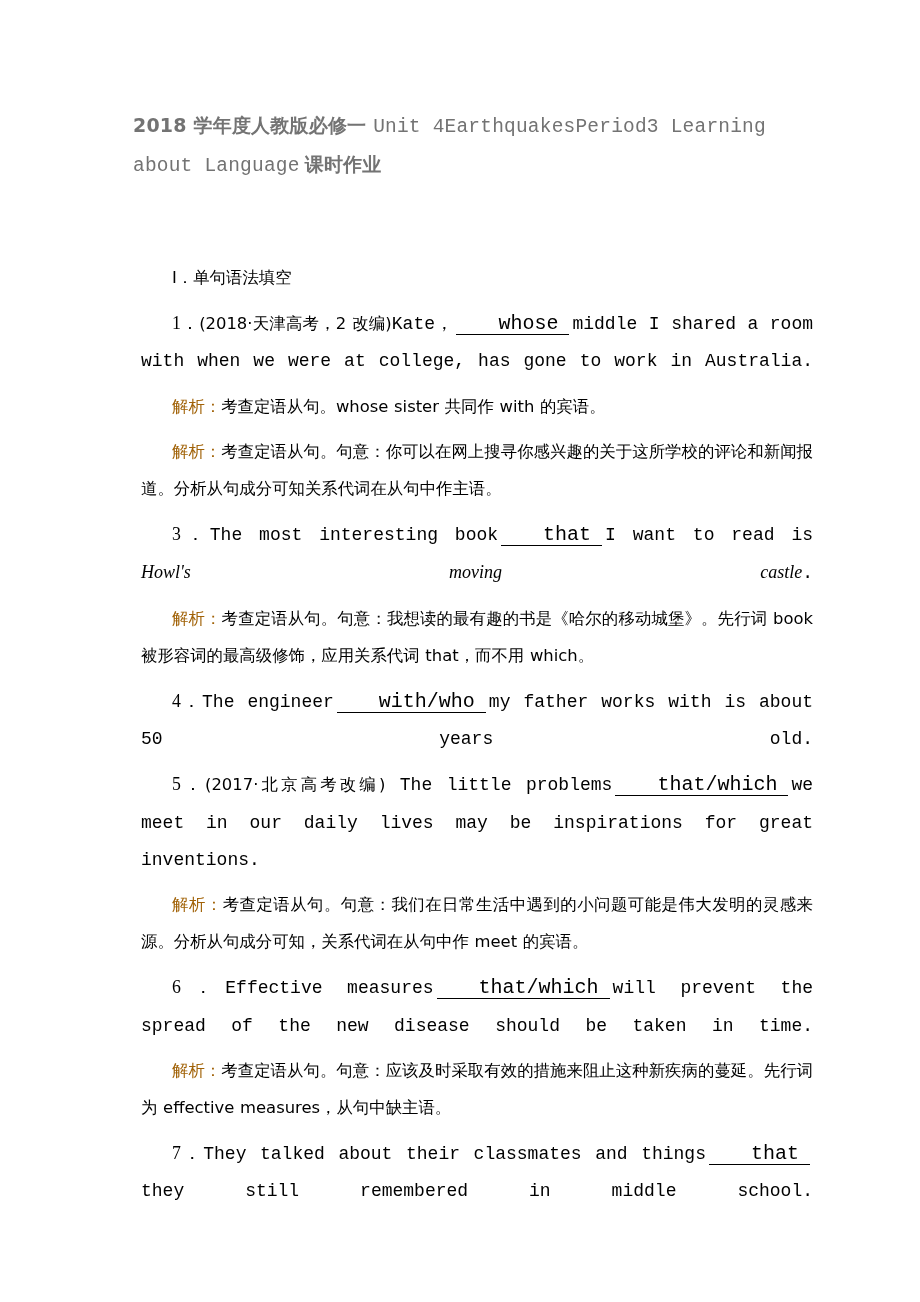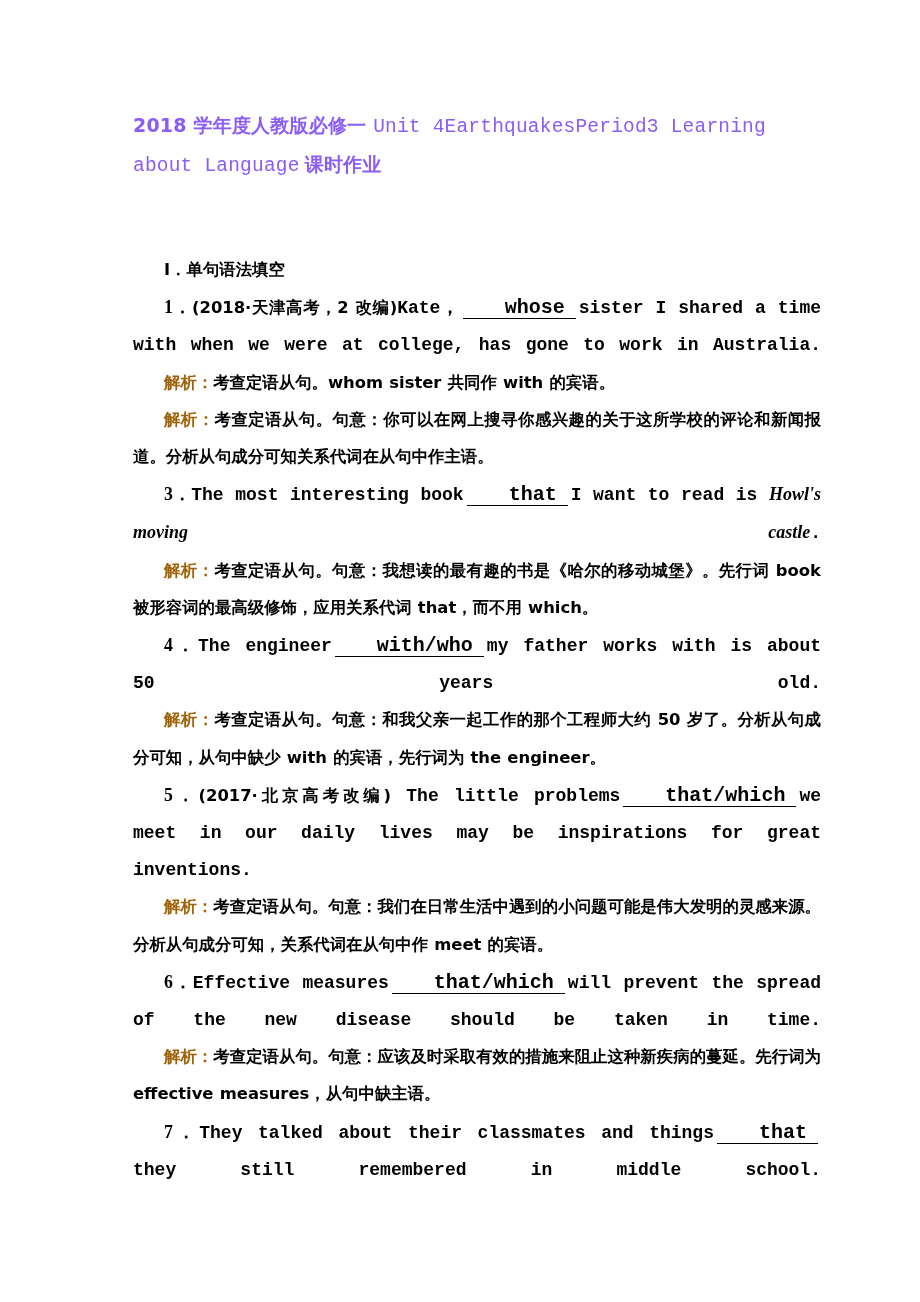--- a/index.html
+++ b/index.html
@@ -28,21 +28,21 @@
   
   .doc-title {
     position: absolute;
     left: 133px;
     top: 107px;
     width: 690px;
     font-family: "Liberation Serif", "DejaVu Serif", serif;
     font-size: 19.5px;
     line-height: 37px;
     letter-spacing: 0.2px;
-    color: #8b5cf6;
+    color: #737373;
     text-align: left;
     white-space: normal;
   }
   .doc-title .t-cn {
     font-family: "DejaVu Sans", "Liberation Sans", sans-serif;
     font-weight: 700;
     font-size: 19px;
   }
   .doc-title .t-en {
     font-family: "Liberation Mono", "DejaVu Sans Mono", monospace;
@@ -51,29 +51,28 @@
 
   
   .body-block {
     position: absolute;
     left: 133px;
     top: 252px;
     width: 688px;
   }
 
   p.line {
-    margin: 0;
+    margin: 8px;
     padding: 0;
     font-size: 17.4px;
     line-height: 36.2px;
     text-align: justify;
     text-justify: inter-character;
     word-spacing: 0.5px;
     color: #000;
-    font-weight: bold;
   }
   p.line.indent {
     text-indent: 31px;
   }
   
   p.line.just-all {
     text-align-last: justify;
   }
 
   .cn {
@@ -121,34 +120,33 @@
     <span class="t-cn">2018 学年度人教版必修一 </span><span class="t-en">Unit 4EarthquakesPeriod3 Learning about Language</span>
     <span class="t-cn">课时作业</span>
   </div>
 
   <div class="body-block">
 
     <p class="line indent">
       <span class="cn">Ⅰ．单句语法填空</span>
     </p>
 
-    <p class="line indent just-all"><span class="serif-num">1．</span><span class="cn">(2018·天津高考，2 改编)</span><span class="en">Kate，</span><span class="blank">whose</span><span class="en">sister I shared a time with when we were at college, has gone to work in Australia.</span></p>
+    <p class="line indent just-all"><span class="serif-num">1．</span><span class="cn">(2018·天津高考，2 改编)</span><span class="en">Kate，</span><span class="blank">whose</span><span class="en">middle I shared a room with when we were at college, has gone to work in Australia.</span></p>
 
-    <p class="line indent"><span class="jiexi">解析：</span><span class="cn">考查定语从句。whom sister 共同作 with 的宾语。</span></p>
+    <p class="line indent"><span class="jiexi">解析：</span><span class="cn">考查定语从句。whose sister 共同作 with 的宾语。</span></p>
 
 
     <p class="line indent"><span class="jiexi">解析：</span><span class="cn">考查定语从句。句意：你可以在网上搜寻你感兴趣的关于这所学校的评论和新闻报道。分析从句成分可知关系代词在从句中作主语。</span></p>
 
     <p class="line indent just-all"><span class="serif-num">3．</span><span class="en">The most interesting book</span><span class="blank">that</span><span class="en">I want to read is </span><span class="ital">Howl's moving castle</span><span class="en">.</span></p>
 
     <p class="line indent"><span class="jiexi">解析：</span><span class="cn">考查定语从句。句意：我想读的最有趣的书是《哈尔的移动城堡》。先行词 book 被形容词的最高级修饰，应用关系代词 that，而不用 which。</span></p>
 
     <p class="line indent just-all"><span class="serif-num">4．</span><span class="en">The engineer</span><span class="blank">with/who</span><span class="en">my father works with is about 50 years old.</span></p>
 
-    <p class="line indent"><span class="jiexi">解析：</span><span class="cn">考查定语从句。句意：和我父亲一起工作的那个工程师大约 50 岁了。分析从句成分可知，从句中缺少 with 的宾语，先行词为 the engineer。</span></p>
 
     <p class="line indent just-all"><span class="serif-num">5．</span><span class="cn">(2017·北京高考改编)</span><span class="en"> The little problems</span><span class="blank">that/which</span><span class="en">we meet in our daily lives may be inspirations for great inventions.</span></p>
 
     <p class="line indent"><span class="jiexi">解析：</span><span class="cn">考查定语从句。句意：我们在日常生活中遇到的小问题可能是伟大发明的灵感来源。分析从句成分可知，关系代词在从句中作 meet 的宾语。</span></p>
 
     <p class="line indent just-all"><span class="serif-num">6．</span><span class="en">Effective measures</span><span class="blank">that/which</span><span class="en">will prevent the spread of the new disease should be taken in time.</span></p>
 
     <p class="line indent"><span class="jiexi">解析：</span><span class="cn">考查定语从句。句意：应该及时采取有效的措施来阻止这种新疾病的蔓延。先行词为 effective measures，从句中缺主语。</span></p>
 
     <p class="line indent just-all"><span class="serif-num">7．</span><span class="en">They talked about their classmates and things</span><span class="blank">that</span><span class="en">they still remembered in middle school.</span></p>

